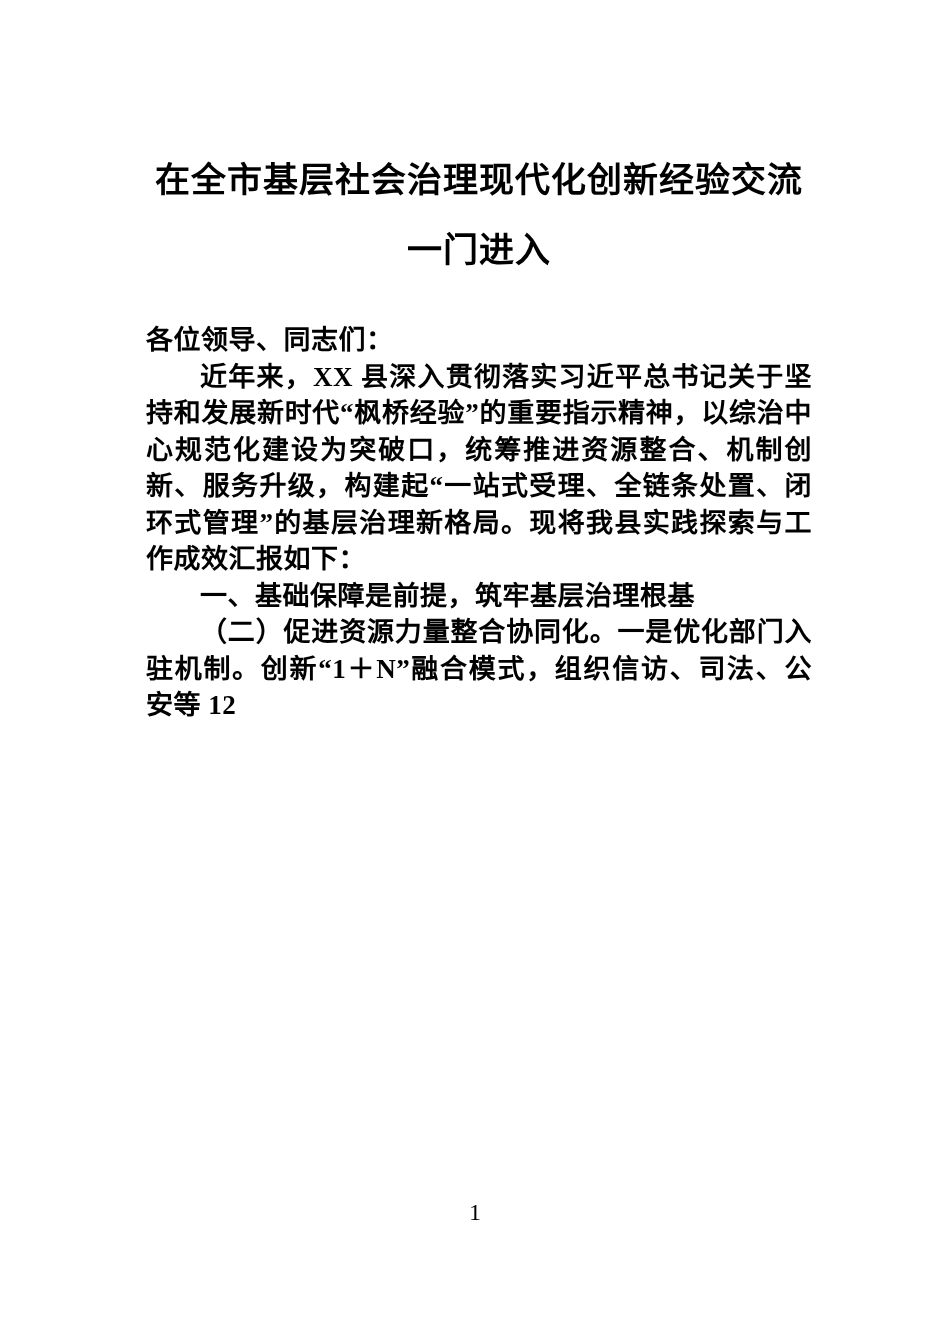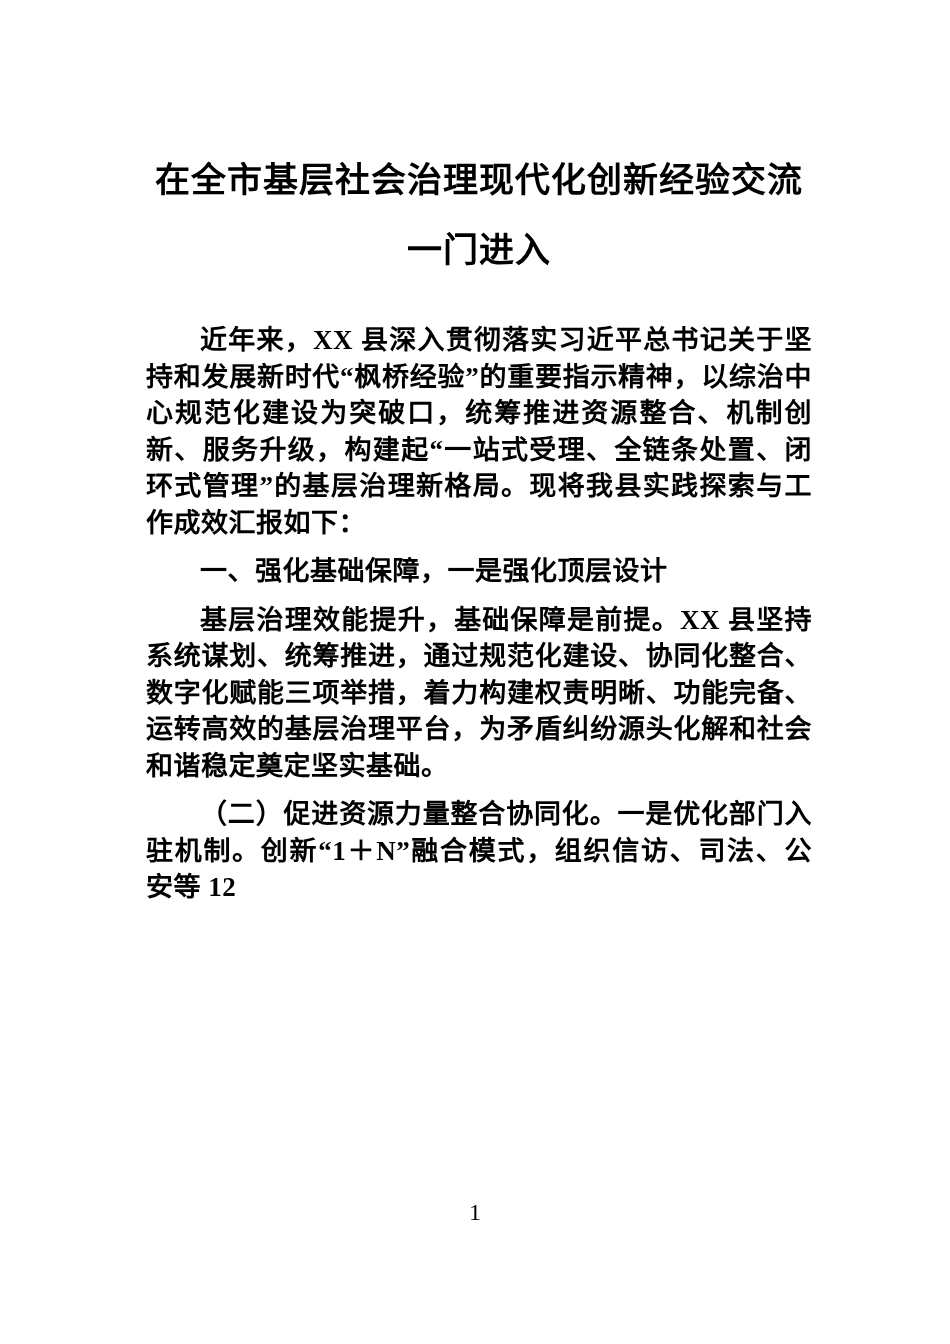--- a/index.html
+++ b/index.html
@@ -37,21 +37,20 @@
     font-weight: 600;
     line-height: 36.5px;
     text-align: justify;
     text-justify: inter-ideograph;
     letter-spacing: 0.5px;
     color: #000000;
     word-break: break-all;
   }
   .doc-body p.indent {
     text-indent: 2em;
-    margin-top: 12px;
   }
   .doc-body p.section-heading {
     font-weight: 700;
   }
   .page-number {
     position: absolute;
     left: 0;
     right: 0;
     bottom: 118px;
     text-align: center;
@@ -65,26 +64,26 @@
 <body>
 
 <div class="page">
 
   <h1 class="doc-title">
     <span class="title-line">在全市基层社会治理现代化创新经验交流</span>
     <span class="title-line">一门进入</span>
   </h1>
 
   <div class="doc-body">
+    <p class="salutation">各位领导、同志们：</p>
 
     <p class="indent">近年来，XX 县深入贯彻落实习近平总书记关于坚持和发展新时代“枫桥经验”的重要指示精神，以综治中心规范化建设为突破口，统筹推进资源整合、机制创新、服务升级，构建起“一站式受理、全链条处置、闭环式管理”的基层治理新格局。现将我县实践探索与工作成效汇报如下：</p>
 
-    <p class="indent section-heading">一、强化基础保障，一是强化顶层设计</p>
+    <p class="indent section-heading">一、基础保障是前提，筑牢基层治理根基</p>
 
-    <p class="indent">基层治理效能提升，基础保障是前提。XX 县坚持系统谋划、统筹推进，通过规范化建设、协同化整合、数字化赋能三项举措，着力构建权责明晰、功能完备、运转高效的基层治理平台，为矛盾纠纷源头化解和社会和谐稳定奠定坚实基础。</p>
 
 
     <p class="indent">（二）促进资源力量整合协同化。一是优化部门入驻机制。创新“1＋N”融合模式，组织信访、司法、公安等 12</p>
   </div>
 
   <div class="page-number">1</div>
 
 </div>
 
 </body></html>

